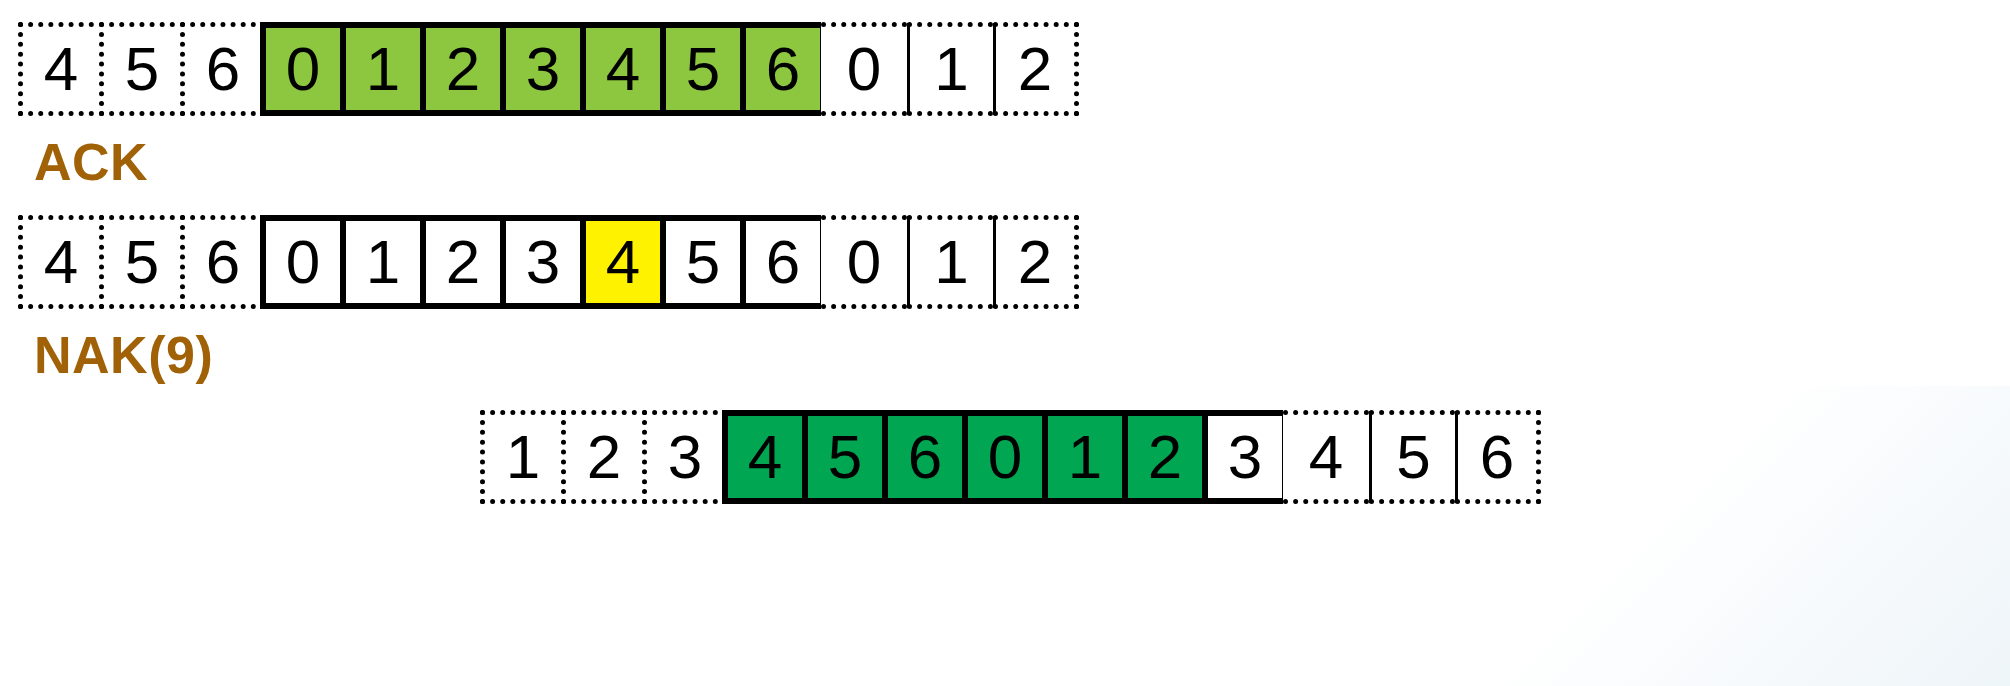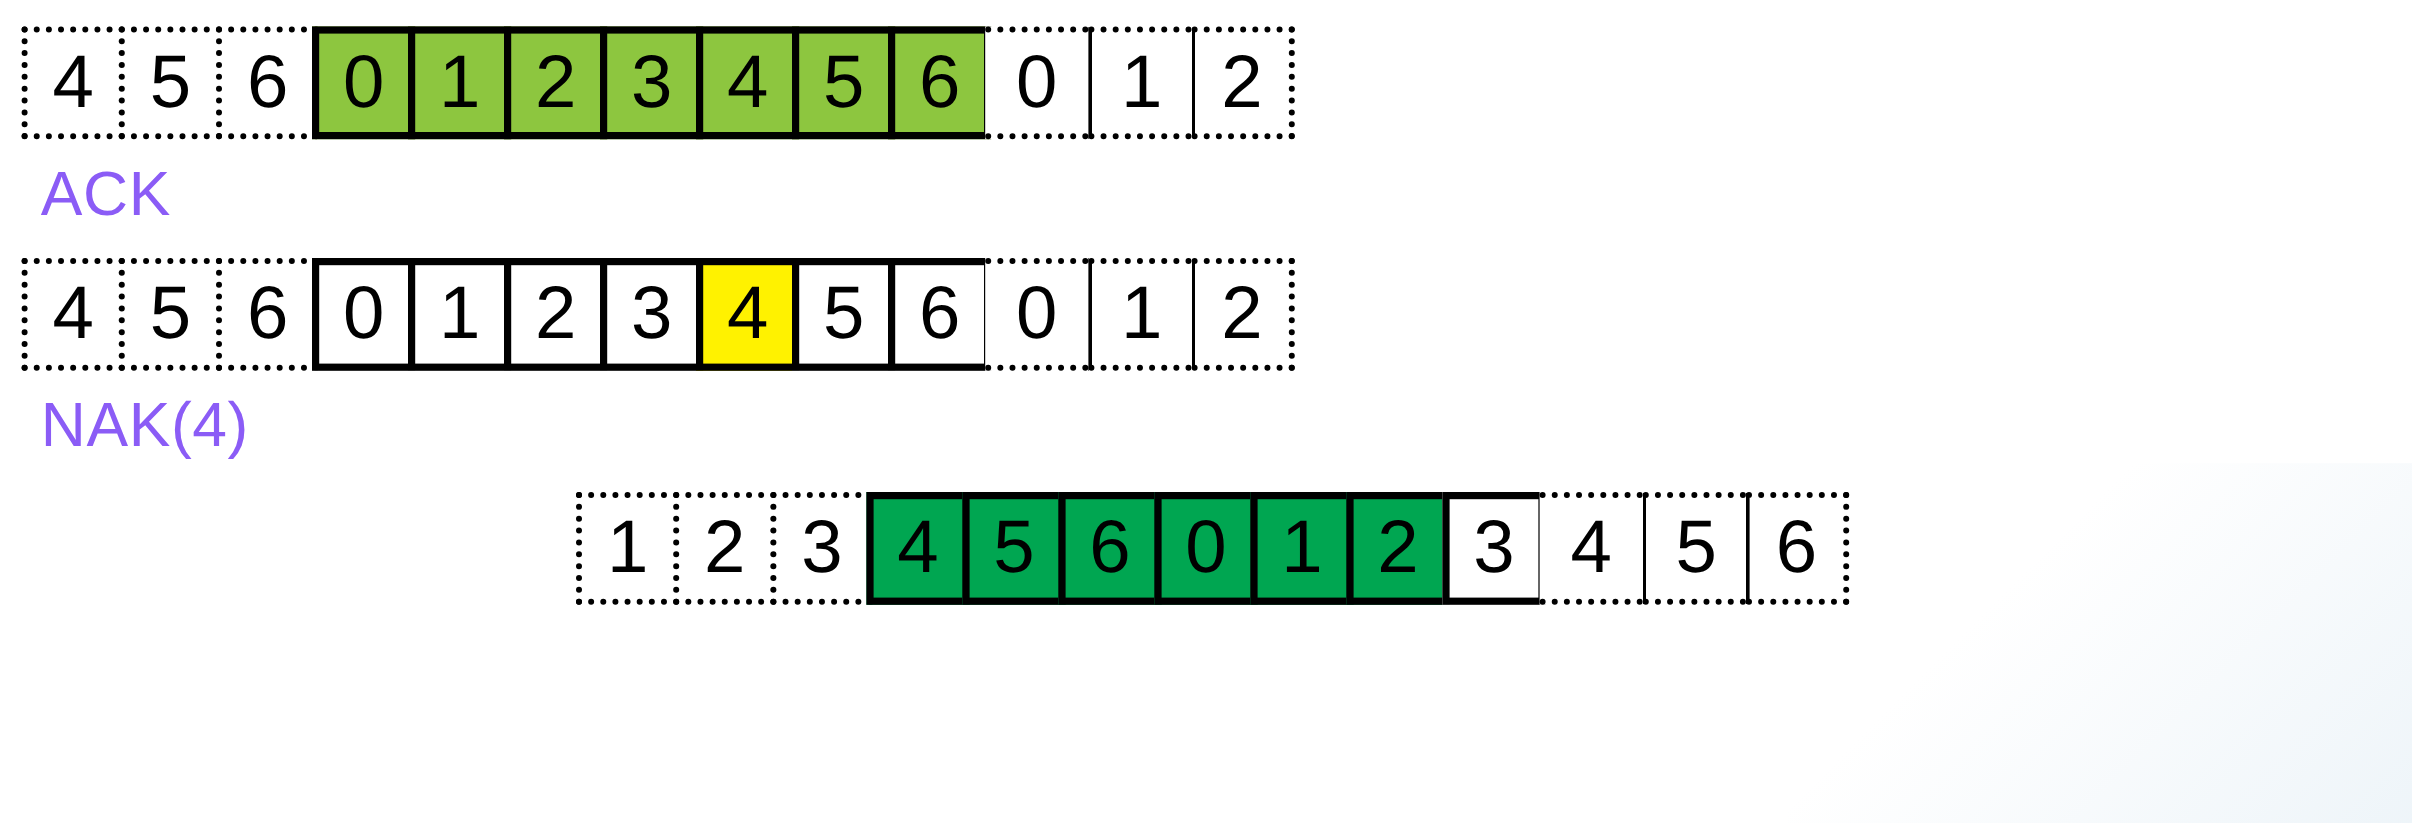--- a/index.html
+++ b/index.html
@@ -54,22 +54,22 @@
   .cell.thin.first{border-left:none;}
   .cell.thin.last{border-right:5px dotted #000000;}
 
   .group{display:flex;align-items:stretch;}
   .group.tuck{margin-left:-5px;}
   .group.tuck6{margin-left:-6px;}
 
   .label{
     position:absolute;
     font-size:52px;
-    font-weight:normal;
-    color:#8b5cf6;
+    font-weight:bold;
+    color:#a16207;
     letter-spacing:0.5px;
     white-space:nowrap;
   }
 </style>
 </head>
 <body>
 
 <div class="corner-wash"></div>
 
 <div class="stage">
@@ -213,15 +213,15 @@
             <span>5</span>
           </div>
           <div class="cell thin last" style="width: 86px; height: 94px; background: rgb(255, 255, 255);">
             <span>6</span>
           </div>
         </div>
       </div>
     </div>
   <div id="labels-host">
       <div class="label" style="left: 34px; top: 132px;">ACK</div>
-      <div class="label" style="left: 34px; top: 325px;">NAK(4)</div>
+      <div class="label" style="left: 34px; top: 325px;">NAK(9)</div>
     </div>
 </div>
 
 </body></html>

